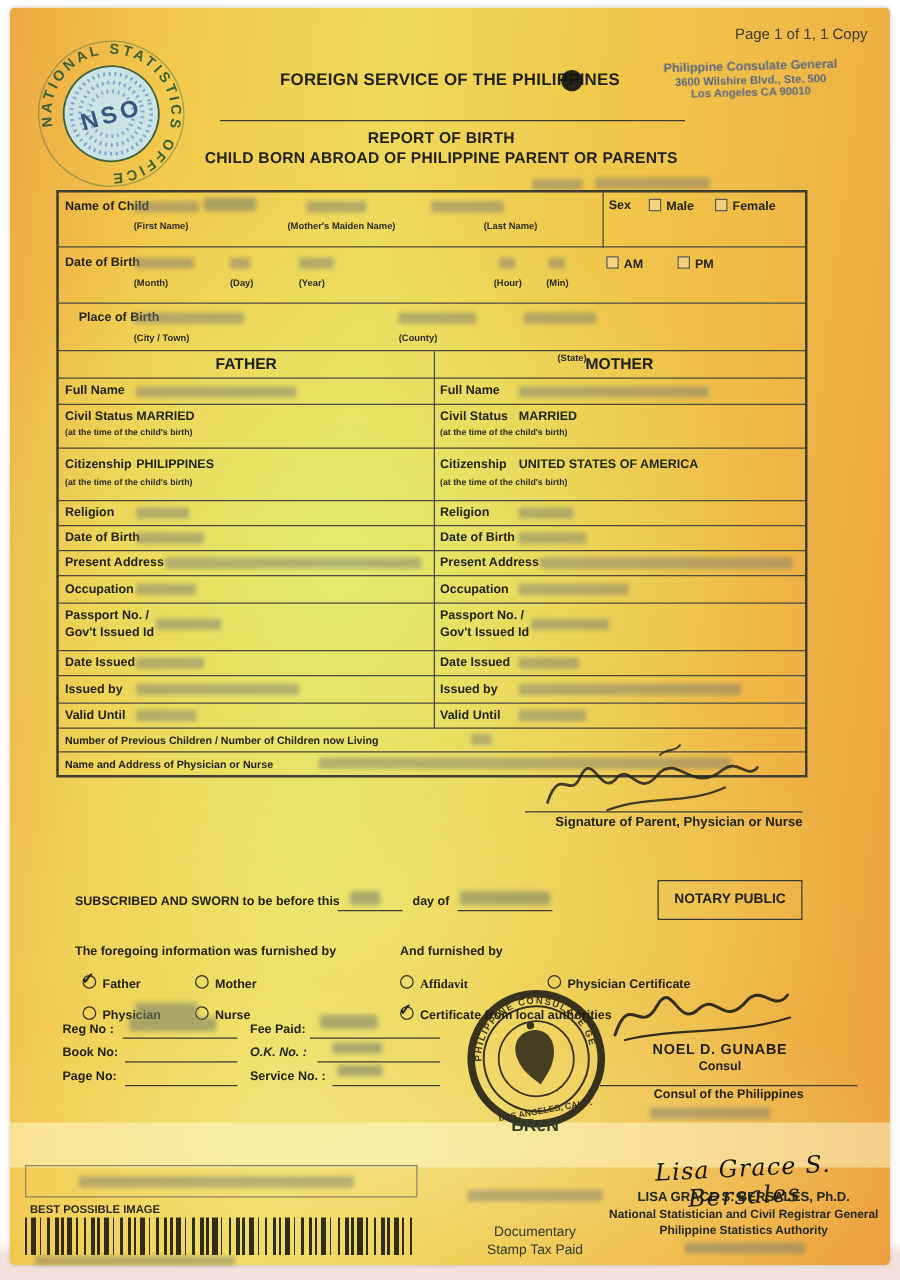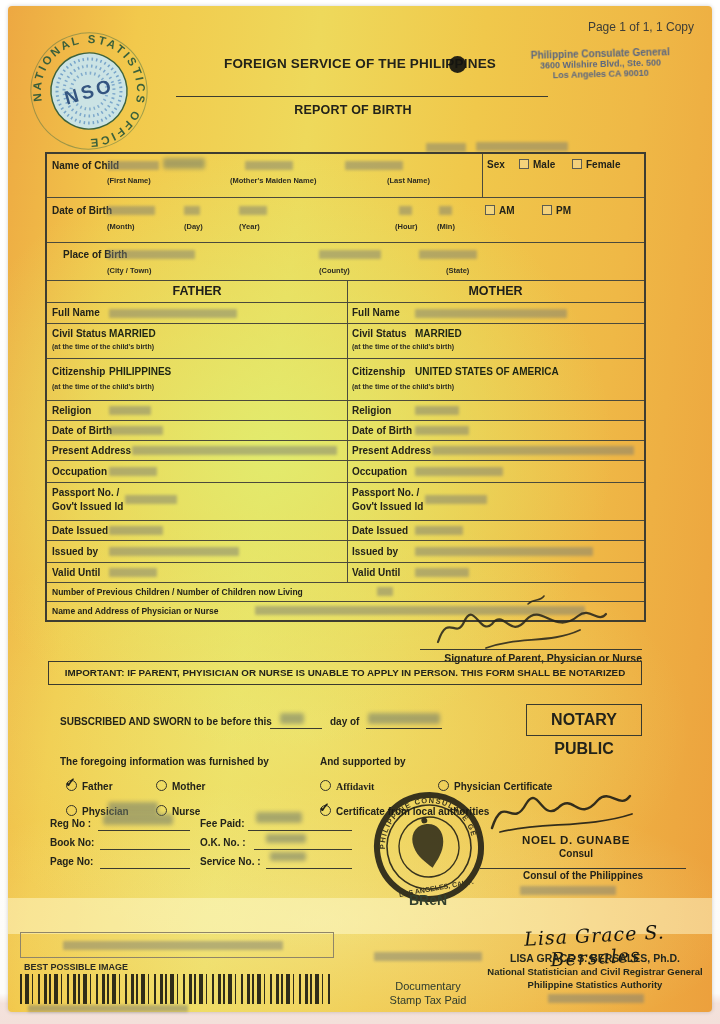--- a/index.html
+++ b/index.html
@@ -61,20 +61,21 @@
   <div class="abs" style="left:441px;top:50px;width:17px;height:17px;border-radius:50%;background:#14140f;opacity:.92;"></div>
 
   <div class="abs stampblue" style="left:480px;top:42px;width:225px;text-align:center;transform:rotate(-1.5deg);">
     <div style="font-size:10px;">Philippine Consulate General</div>
     <div style="font-size:9px;">3600 Wilshire Blvd., Ste. 500</div>
     <div style="font-size:9px;">Los Angeles CA 90010</div>
   </div>
 
   <div class="uline" style="left:168px;top:90px;width:372px;"></div>
   <div class="abs hdr-title" style="left:0;top:97px;width:690px;text-align:center;font-size:12.5px;">REPORT OF BIRTH</div>
+  <div class="abs hdr-title" style="left:0;top:113px;width:690px;text-align:center;font-size:12.5px;">CHILD BORN ABROAD OF PHILIPPINE PARENT OR PARENTS</div>
   <div class="red" style="left:418px;top:137px;width:40px;"></div>
   <div class="red" style="left:468px;top:136px;width:92px;"></div>
 
   <div class="abs" style="left:37px;top:146px;width:597px;height:466px;border:2px solid #3e3d31;">
 
     <div class="row" style="top:0;height:44px;">
       <span class="lbl abs" style="left:5px;top:6px;">Name of Child</span>
       <span class="red" style="left:60px;top:7px;width:52px;"></span>
       <span class="redhand" style="left:116px;top:4px;width:42px;"></span>
       <span class="red" style="left:198px;top:7px;width:48px;"></span>
@@ -104,21 +105,21 @@
       <span class="abs lbl" style="left:495px;top:7px;"><span class="cb"></span><span>PM</span></span>
     </div>
 
     <div class="row" style="top:89px;height:38px;">
       <span class="lbl abs" style="left:5px;top:6px;padding-left:11px;">Place of Birth</span>
       <span class="red" style="left:60px;top:7px;width:88px;"></span>
       <span class="red" style="left:272px;top:7px;width:62px;"></span>
       <span class="red" style="left:372px;top:7px;width:58px;"></span>
       <span class="sub abs" style="left:60px;top:23px;">(City / Town)</span>
       <span class="sub abs" style="left:272px;top:23px;">(County)</span>
-      <span class="sub abs" style="left:374px;top:23px;padding-left:25px;">(State)</span>
+      <span class="sub abs" style="left:374px;top:39px;padding-left:25px;">(State)</span>
     </div>
 
     <div class="row" style="top:127px;height:22px;">
       <span class="abs" style="left:0;top:3px;width:300px;text-align:center;font-weight:bold;font-size:12.5px;color:#20201a;">FATHER</span>
       <span class="abs" style="left:300px;top:3px;width:297px;text-align:center;font-weight:bold;font-size:12.5px;color:#20201a;">MOTHER</span>
     </div>
 
     <div class="row" style="top:149px;height:21px;">
       <span class="lbl abs" style="left:5px;top:4px;">Full Name</span>
       <span class="red" style="left:62px;top:6px;width:128px;"></span>
@@ -218,56 +219,53 @@
   <svg class="abs" style="left:420px;top:588px;" width="185" height="62" viewBox="0 0 185 62">
     <g fill="none" stroke="#23221a" stroke-width="2.2" opacity=".85" stroke-linecap="round">
       <path d="M10,48 C20,18 28,46 36,28 C46,6 52,42 64,30 C76,14 82,46 98,26 C114,8 126,42 150,22 C162,12 170,30 178,20"></path>
       <path d="M58,54 C90,42 122,50 152,36" stroke-width="1.8"></path>
       <path d="M100,10 C106,4 112,8 116,2" stroke-width="1.6"></path>
     </g>
   </svg>
   <div class="uline" style="left:412px;top:643px;width:222px;border-top-width:1.6px;"></div>
   <div class="abs" style="left:412px;top:646px;width:222px;text-align:right;font-weight:bold;font-size:10.5px;color:#23231a;">Signature of Parent, Physician or Nurse</div>
 
-  <div class="abs" style="left:40px;top:655px;width:594px;height:24px;border:1.6px solid #3a3a2e;box-sizing:border-box;text-align:center;">
-    <span style="font-weight:bold;font-size:9.8px;color:#23231a;line-height:21px;">IMPORTANT: IF PARENT, PHYISICIAN OR NURSE IS UNABLE TO APPLY IN PERSON. THIS FORM SHALL BE NOTARIZED</span>
-  </div>
 
   <div class="abs lbl" style="left:52px;top:710px;font-size:10px;">SUBSCRIBED AND SWORN to be before this</div>
   <div class="uline" style="left:262px;top:722px;width:52px;"></div>
   <div class="redhand" style="left:272px;top:707px;width:24px;"></div>
   <div class="abs lbl" style="left:322px;top:710px;font-size:10px;">day of</div>
   <div class="uline" style="left:358px;top:722px;width:76px;"></div>
   <div class="redhand" style="left:360px;top:707px;width:72px;"></div>
   <div class="abs" style="left:518px;top:698px;width:116px;height:32px;border:1.7px solid #3a3a2e;box-sizing:border-box;text-align:center;">
-    <span style="font-weight:bold;font-size:16px;color:#23231a;line-height:29px;">NOTARY PUBLIC</span>
+    <span style="font-weight:bold;font-size:11px;color:#23231a;line-height:29px;">NOTARY PUBLIC</span>
   </div>
 
   <div class="abs lbl" style="left:52px;top:750px;">The foregoing information was furnished by</div>
-  <div class="abs lbl" style="left:312px;top:750px;">And supported by</div>
+  <div class="abs lbl" style="left:312px;top:750px;">And furnished by</div>
 
   <div class="abs lbl" style="left:58px;top:774px;"><span class="rad checked"></span><span>Father</span></div>
   <div class="abs lbl" style="left:148px;top:774px;"><span class="rad"></span><span>Mother</span></div>
   <div class="abs lbl" style="left:312px;top:774px;font-family:Liberation Serif, serif;"><span class="rad"></span><span>Affidavit</span></div>
   <div class="abs lbl" style="left:430px;top:774px;"><span class="rad"></span><span>Physician Certificate</span></div>
   <div class="abs lbl" style="left:58px;top:799px;"><span class="rad"></span><span>Physician</span></div>
   <div class="abs lbl" style="left:148px;top:799px;"><span class="rad"></span><span>Nurse</span></div>
   <div class="abs lbl" style="left:312px;top:799px;"><span class="rad checked"></span><span>Certificate from local authorities</span></div>
   <div class="redhand" style="left:100px;top:796px;width:50px;height:13px;"></div>
 
   <div class="abs lbl" style="left:42px;top:812px;">Reg No :</div>
   <div class="uline" style="left:90px;top:824px;width:92px;"></div>
   <div class="redhand" style="left:95px;top:808px;width:70px;"></div>
   <div class="abs lbl" style="left:192px;top:812px;">Fee Paid:</div>
   <div class="uline" style="left:240px;top:824px;width:104px;"></div>
   <div class="redhand" style="left:248px;top:806px;width:46px;"></div>
 
   <div class="abs lbl" style="left:42px;top:831px;">Book No:</div>
   <div class="uline" style="left:92px;top:843px;width:90px;"></div>
-  <div class="abs lbl" style="left:192px;top:831px;">O.K. No. :</div>
+  <div class="abs lbl" style="left:192px;top:831px;font-style:italic;">O.K. No. :</div>
   <div class="uline" style="left:246px;top:843px;width:98px;"></div>
   <div class="redhand" style="left:258px;top:828px;width:40px;height:9px;"></div>
 
   <div class="abs lbl" style="left:42px;top:850px;">Page No:</div>
   <div class="uline" style="left:92px;top:862px;width:90px;"></div>
   <div class="abs lbl" style="left:192px;top:850px;">Service No. :</div>
   <div class="uline" style="left:258px;top:862px;width:86px;"></div>
   <div class="redhand" style="left:262px;top:846px;width:36px;height:9px;"></div>
 
   <svg class="abs" style="left:362px;top:782px;transform:rotate(-10deg);opacity:.88;" width="118" height="118" viewBox="0 0 118 118">

